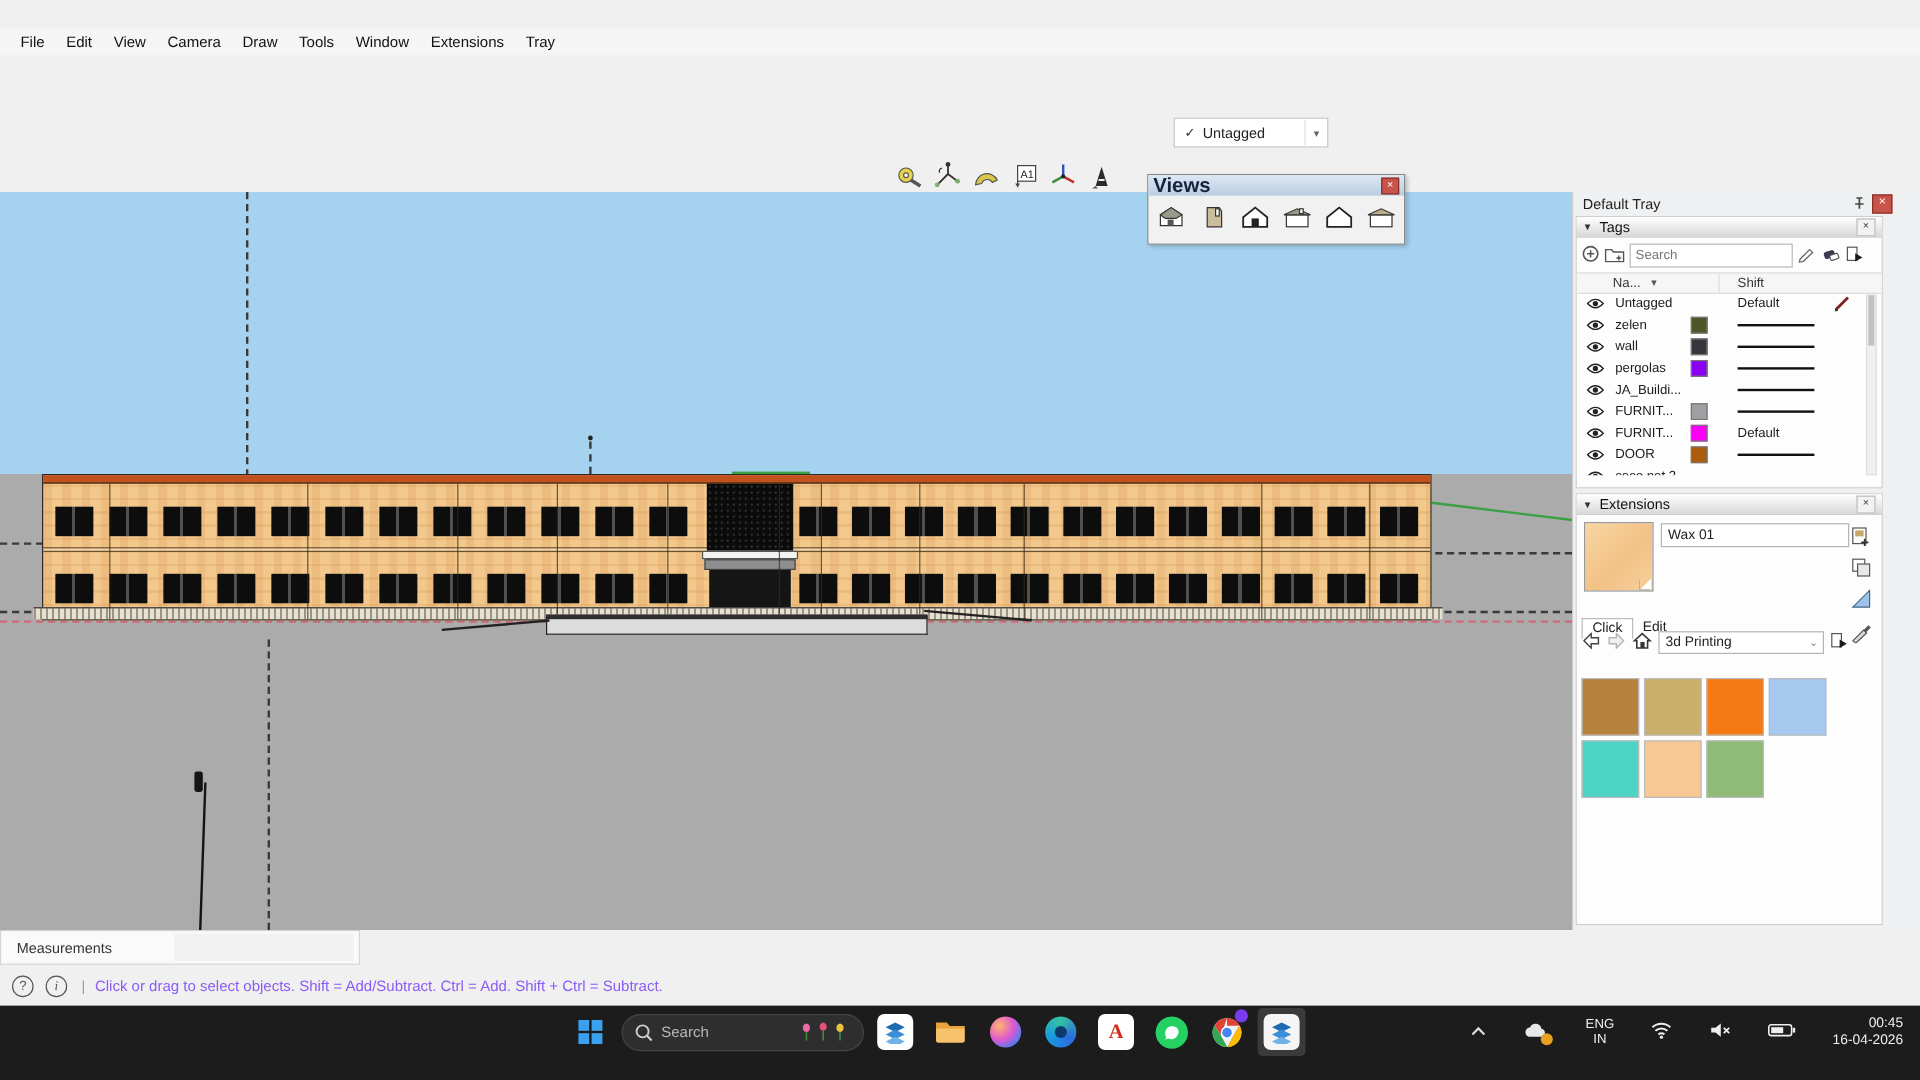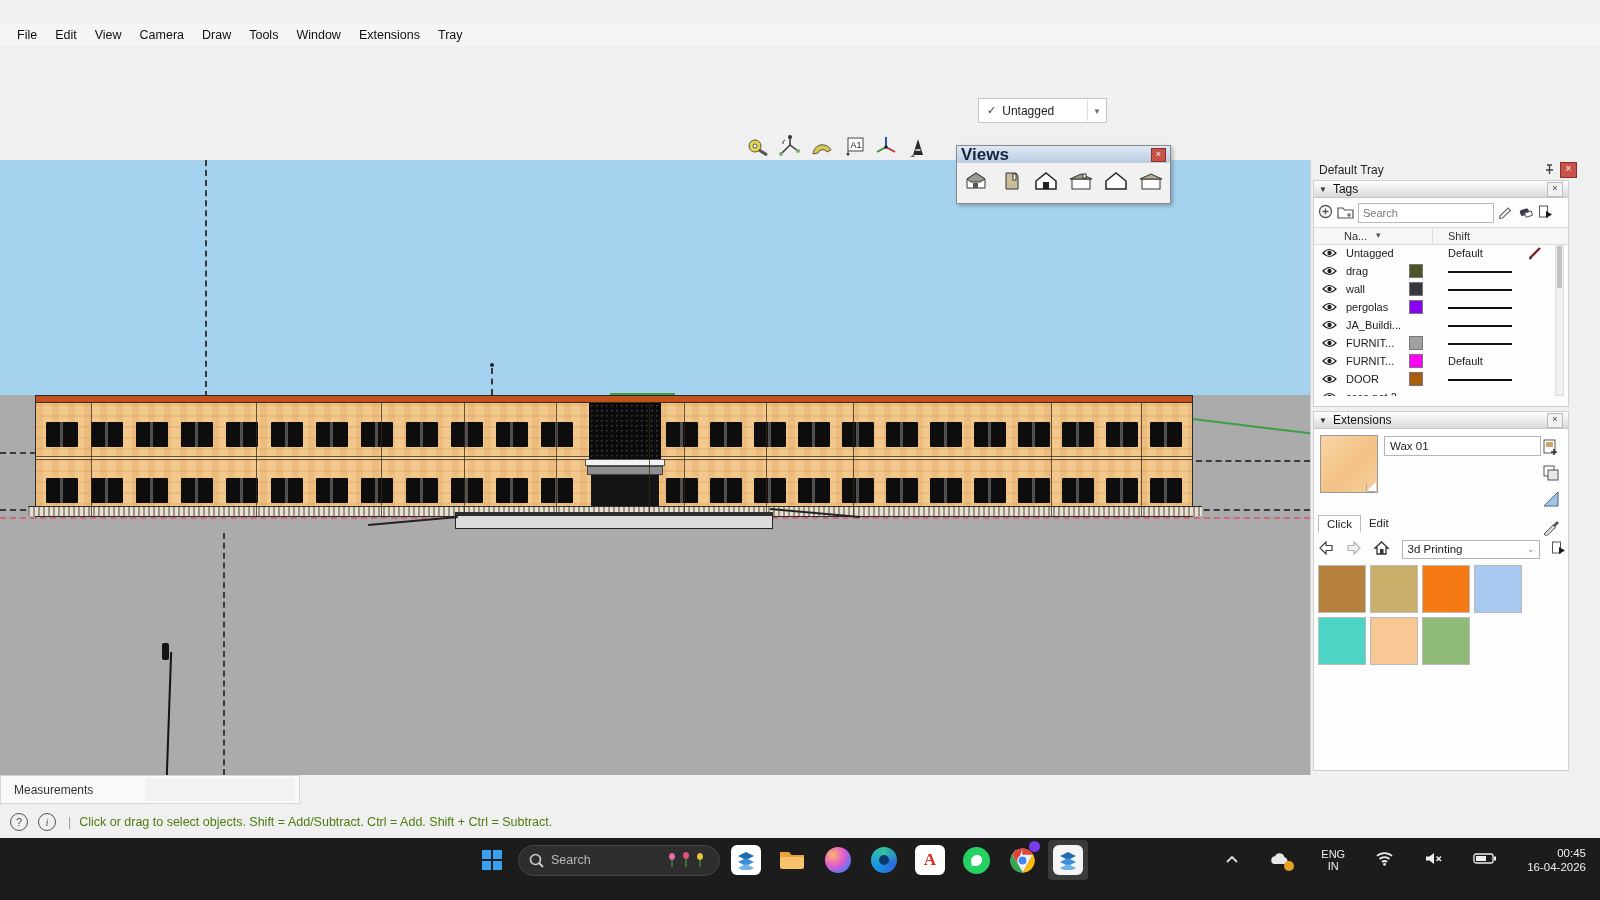--- a/index.html
+++ b/index.html
@@ -93,33 +93,33 @@
   #tags-scroll{left:241px;top:63px;width:9px;height:152px;background:#f0f0f0;border:1px solid #ddd;box-sizing:border-box;}
   #tags-thumb{left:1px;top:1px;width:5px;height:42px;background:#c2c2c2;position:absolute;}
   #matpanel{left:2px;top:251px;width:256px;height:360px;}
   #mat-preview{left:6px;top:23px;width:58px;height:58px;border:1px solid #999;box-sizing:border-box;
      background:linear-gradient(135deg,#f8d6a4,#f2c185 55%,#f7cf9d);}
   #mat-fold{right:1px;bottom:1px;width:0;height:0;border-left:9px solid transparent;border-bottom:9px solid #fff;position:absolute;box-shadow:-1px 1px 0 #aaa;}
   #mat-name{left:70px;top:24px;width:150px;height:18px;border:1px solid #b5b5b5;background:#fff;font-size:11.5px;display:flex;align-items:center;padding-left:5px;}
   #mat-tabs{left:4px;top:103px;display:flex;font-size:11.5px;}
   .mtab{padding:2px 8px;}
   .mtab.active{background:#fff;border:1px solid #bbb;border-bottom:1px solid #fff;}
-  #mat-nav{left:4px;top:127px;width:248px;height:20px;display:flex;align-items:center;gap:5px;justify-content:space-between;}
+  #mat-nav{left:4px;top:113px;width:248px;height:20px;display:flex;align-items:center;gap:5px;}
   #mat-collection{width:138px;height:19px;border:1px solid #b5b5b5;background:#fff;font-size:11.5px;display:flex;align-items:center;padding-left:5px;box-sizing:border-box;}
   #mat-collection .dd{margin-left:auto;color:#888;font-size:9px;padding-right:4px;}
   #mat-grid{left:4px;top:153px;width:212px;display:flex;flex-wrap:wrap;gap:4px;}
   .swatch{width:48px;height:48px;border:1px solid #bbb;box-sizing:border-box;}
   .mat-sideicon{position:absolute;left:228px;}
   
   #measurebar{left:0;top:775px;width:1310px;height:30px;background:#f0f0f0;}
   #measurebox{left:0;top:0;width:300px;height:29px;background:#fafafa;border:1px solid #d5d5d5;box-sizing:border-box;display:flex;align-items:center;}
   #measurebox .lbl{padding-left:13px;font-size:12px;color:#333;}
   #measureval{left:145px;top:3px;width:150px;height:23px;background:#f2f2f2;}
   #statusbar{left:0;top:805px;width:1600px;height:33px;background:#f0f0f0;display:flex;align-items:center;}
-  #statusbar .hint{font-size:12.5px;color:#4d7c0f;}
+  #statusbar .hint{font-size:12.5px;color:#8b5cf6;}
   .statusicon{width:18px;height:18px;border:1.5px solid #555;border-radius:50%;display:flex;align-items:center;justify-content:center;font-size:11px;color:#555;margin-left:10px;box-sizing:border-box;}
   .statusdiv{color:#999;margin:0 8px 0 12px;}
   
   #taskbar{left:0;top:838px;width:1600px;height:62px;background:#1c1c1c;display:flex;align-items:flex-start;}
   #tb-center{display:flex;align-items:center;height:44px;margin-left:472px;gap:6px;}
   .tbicon{width:40px;height:40px;display:flex;align-items:center;justify-content:center;border-radius:4px;position:relative;}
   .tbtile{width:30px;height:30px;border-radius:6px;display:flex;align-items:center;justify-content:center;}
   #tb-search{width:202px;height:31px;border-radius:16px;background:#2e2e2e;border:1px solid #454545;display:flex;align-items:center;padding:0 10px;gap:7px;box-sizing:border-box;}
   #tb-search .ph{color:#b9b9b9;font-size:12.5px;flex:1;}
   #tb-right{margin-left:auto;display:flex;align-items:center;height:44px;gap:30px;padding-right:14px;color:#eee;}
@@ -568,21 +568,21 @@
             <span class="tag-pencil"><svg width="15" height="14">
                 <line x1="2" y1="12" x2="12" y2="2" stroke="#7a2424" stroke-width="2.4"></line>
                 <path d="M1 13.5 l3 -0.6 -2.4 -2.4 z" fill="#333"></path>
               </svg></span>
           </div>
           <div class="tag-row">
             <span class="tag-eye"><svg width="15" height="10">
                 <path d="M1 5 Q7.5 -2 14 5 Q7.5 12 1 5 Z" fill="none" stroke="#222" stroke-width="1.2"></path>
                 <circle cx="7.5" cy="5" r="2.2" fill="#222"></circle>
               </svg></span>
-            <span class="tag-name">drag</span>
+            <span class="tag-name">zelen</span>
             <span class="tag-color" style="background: rgb(76, 85, 38);"></span>
             <span class="tag-dash"><span class="dashline"></span></span>
           </div>
           <div class="tag-row">
             <span class="tag-eye"><svg width="15" height="10">
                 <path d="M1 5 Q7.5 -2 14 5 Q7.5 12 1 5 Z" fill="none" stroke="#222" stroke-width="1.2"></path>
                 <circle cx="7.5" cy="5" r="2.2" fill="#222"></circle>
               </svg></span>
             <span class="tag-name">wall</span>
             <span class="tag-color" style="background: rgb(55, 54, 60);"></span>

